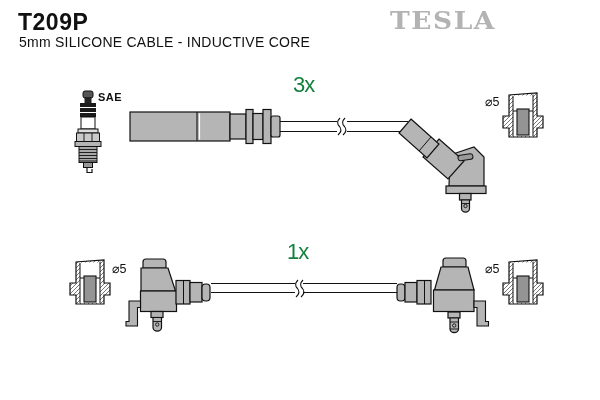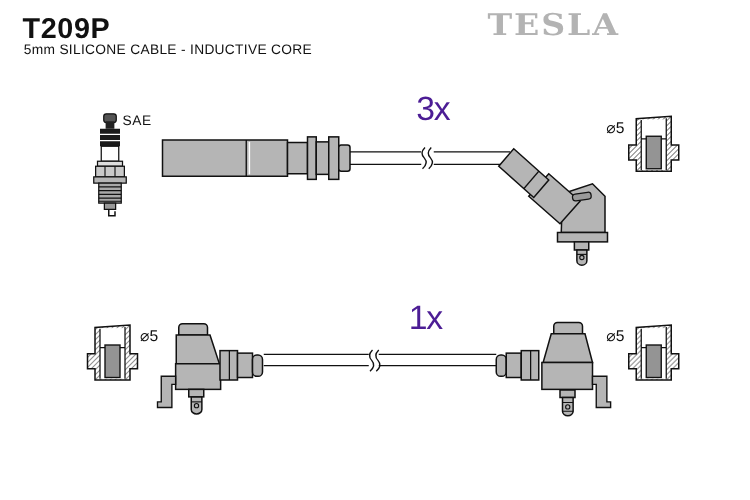--- a/index.html
+++ b/index.html
@@ -1,27 +1,27 @@
 <!DOCTYPE html>
 <html><head>
 <meta charset="utf-8">
 <style>
   html,body{margin:0;padding:0;background:#fff;}
   .page{position:relative;width:600px;height:400px;background:#fff;overflow:hidden;
         font-family:"Liberation Sans",sans-serif;color:#111;}
   .lbl{position:absolute;white-space:nowrap;}
   .part-number{left:18px;top:9px;font-size:23px;font-weight:bold;letter-spacing:.5px;}
-  .subtitle{left:19px;top:34px;font-size:11px;letter-spacing:.25px;}
+  .subtitle{left:19px;top:34px;font-size:14px;letter-spacing:.25px;}
   .brand{left:390px;top:7px;font-family:"DejaVu Serif",serif;font-weight:bold;
          font-size:26px;color:#b3b3b3;letter-spacing:1.5px;transform:scale(1.02,.92);
          transform-origin:left top;}
-  .qty{font-size:27px;letter-spacing:-1px;color:#4c1d95;margin-left:40px;}
+  .qty{font-size:22px;letter-spacing:-1px;color:#15803d;}
   .qty-top{left:293px;top:72px;}
   .qty-bottom{left:287px;top:239px;text-align:right;}
-  .sae{left:98px;top:91px;font-size:11px;font-weight:normal;letter-spacing:.5px;}
+  .sae{left:98px;top:91px;font-size:11px;font-weight:bold;letter-spacing:.5px;}
   .dia{font-size:12.5px;}
   .dia-tr{left:485px;top:94px;}
   .dia-bl{left:112px;top:261px;}
   .dia-br{left:485px;top:261px;}
   svg{position:absolute;left:0;top:0;}
 </style>
 </head>
 <body>
 
 <div class="page">

